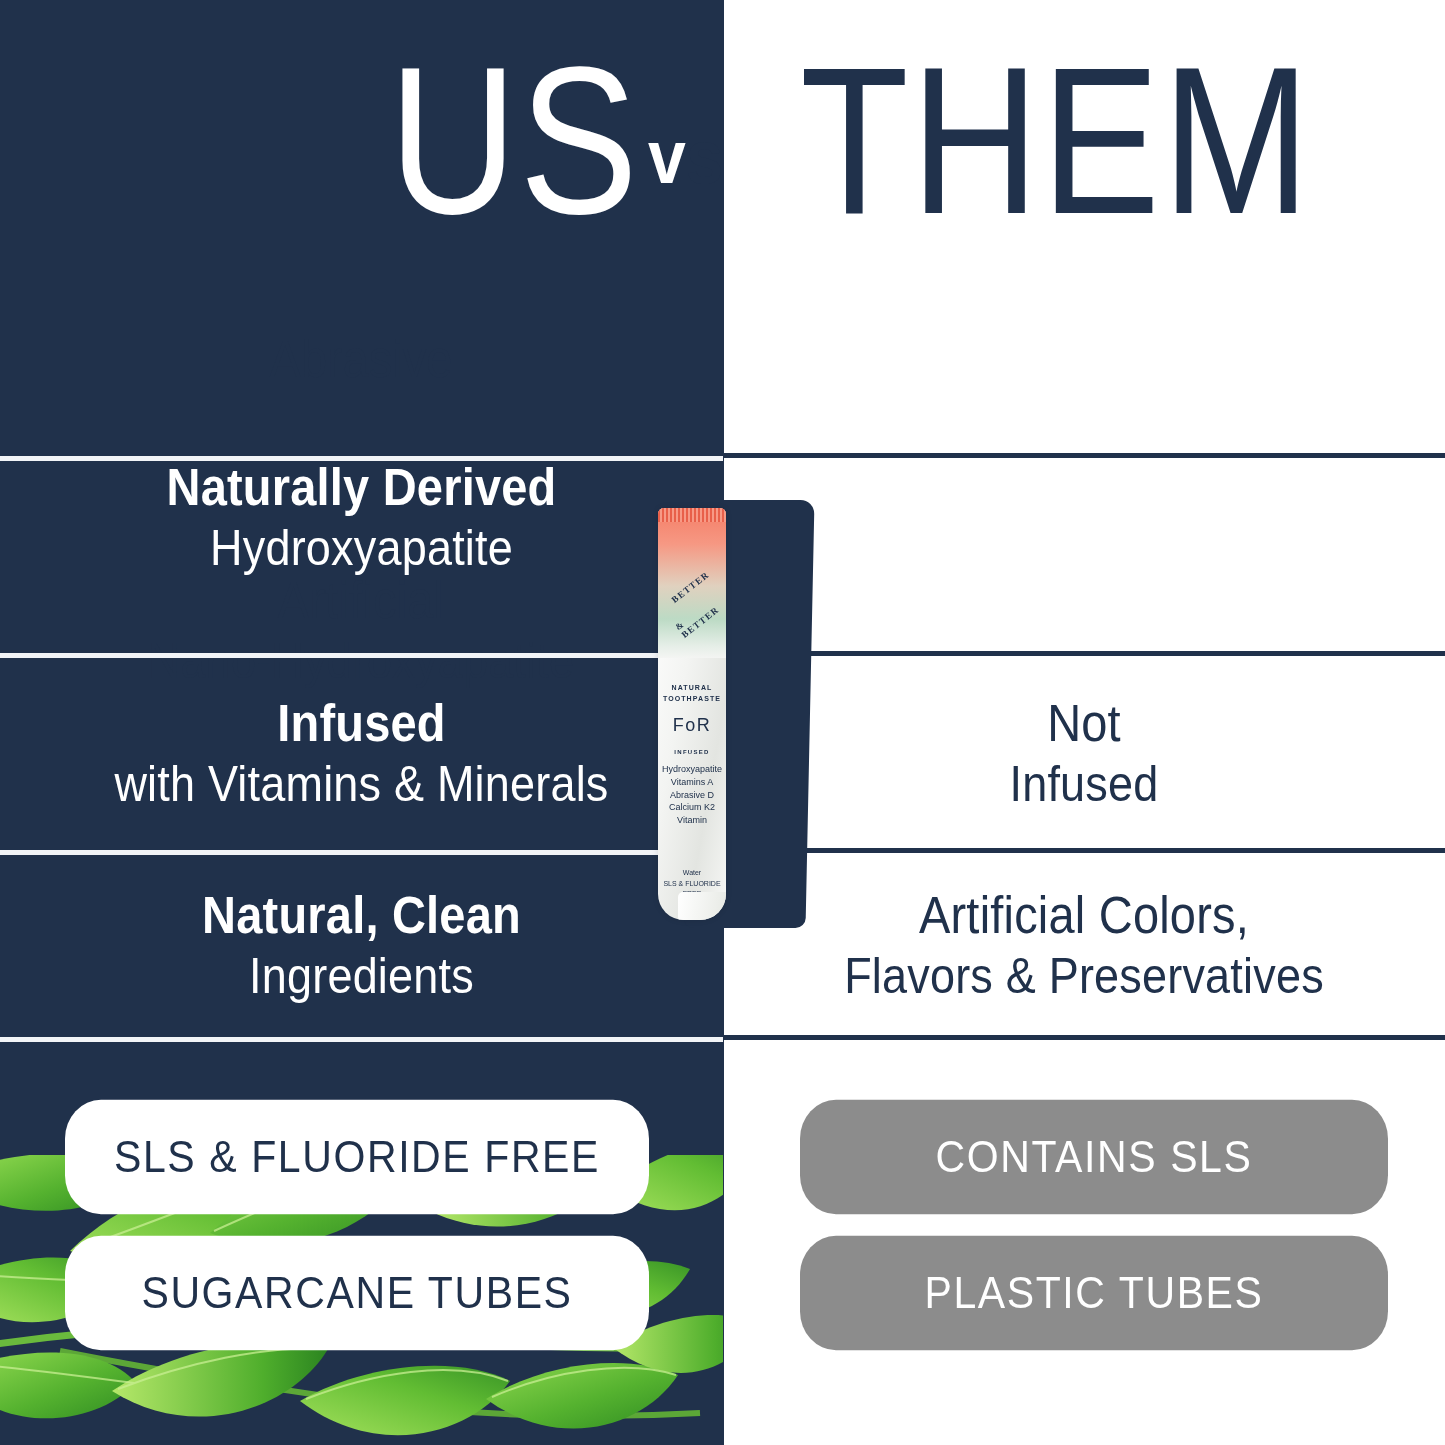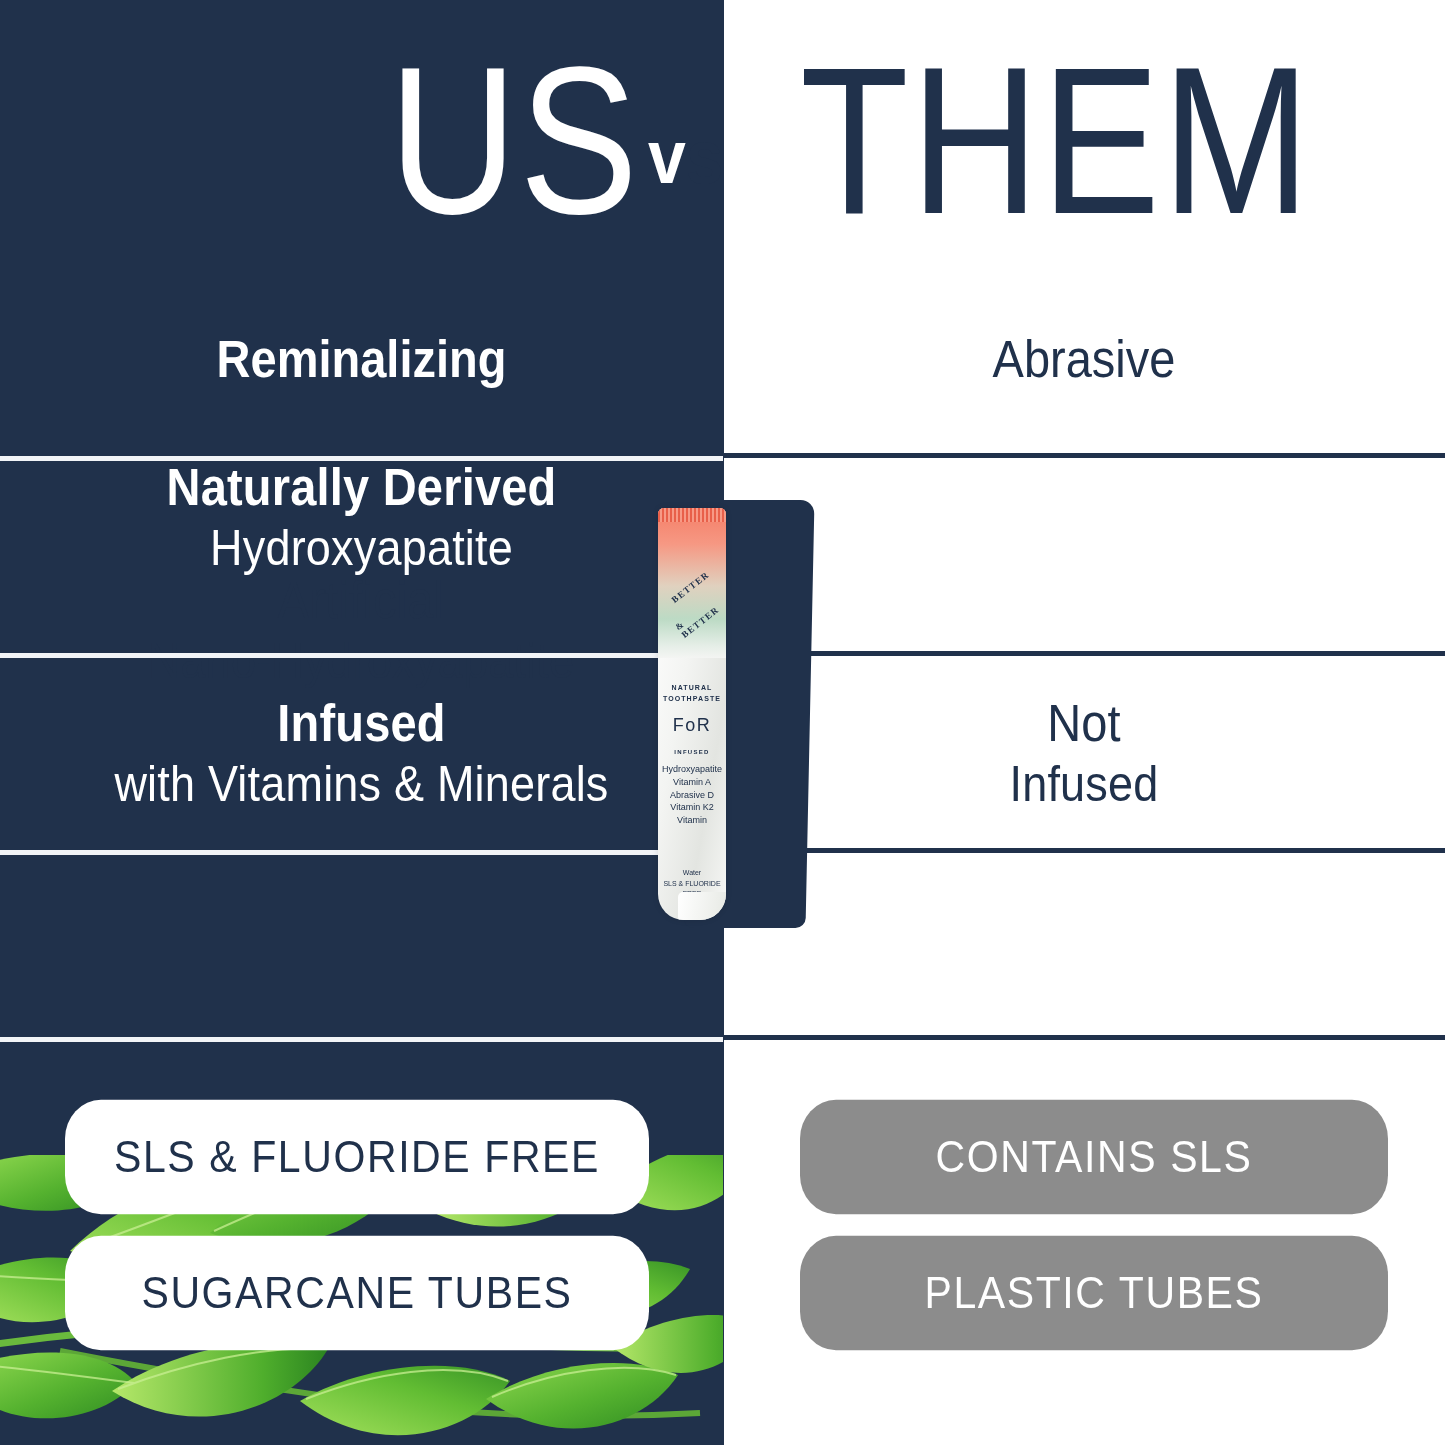--- a/index.html
+++ b/index.html
@@ -186,23 +186,20 @@
 
   <div class="header">
     <div class="hdr-us">US</div>
     <div class="hdr-vs"><span class="v">v</span><span class="s">s</span></div>
     <div class="hdr-them">THEM</div>
   </div>
 
   <div class="rows">
 
     <div class="row" style="top:262px;height:194px;">
-      <div class="cell cell-left">
-        <div class="single">Reminalizing</div>
-      </div>
       <div class="cell cell-right">
         <div class="single light">Abrasive</div>
       </div>
     </div>
     <div class="sep sep-l" style="top:456px;"></div>
     <div class="sep sep-r" style="top:453px;"></div>
 
     <div class="row" style="top:461px;height:192px;flex-direction:column;">
       <div class="cell cell-left">
         <div class="line1">Naturally Derived</div>
@@ -222,20 +219,30 @@
         <div class="line2">with Vitamins &amp; Minerals</div>
       </div>
       <div class="cell cell-right">
         <div class="line1 light">Not</div>
         <div class="line2">Infused</div>
       </div>
     </div>
     <div class="sep sep-l" style="top:850px;"></div>
     <div class="sep sep-r" style="top:848px;"></div>
 
+    <div class="row" style="top:855px;height:182px;">
+      <div class="cell cell-left">
+        <div class="line1">Natural, Clean</div>
+        <div class="line2">Ingredients</div>
+      </div>
+      <div class="cell cell-right">
+        <div class="line1 light">Artificial Colors,</div>
+        <div class="line2">Flavors &amp; Preservatives</div>
+      </div>
+    </div>
     <div class="sep sep-l" style="top:1037px;"></div>
     <div class="sep sep-r" style="top:1035px;"></div>
 
   </div>
 
   <div class="leaves">
     <svg width="723" height="290" viewBox="0 0 723 290">
       <defs>
         <linearGradient id="lg1" x1="0" y1="0" x2="1" y2="1">
           <stop offset="0%" stop-color="#8fd84f"></stop>
@@ -295,23 +302,23 @@
         <span class="arc2">&amp; BETTER</span>
       </div>
       <div class="tube-txt t-cat">
         <div>NATURAL</div>
         <div>TOOTHPASTE</div>
       </div>
       <div class="tube-txt t-for">FoR</div>
       <div class="tube-txt t-inf">INFUSED</div>
       <div class="tube-txt t-list">
         <div>Hydroxyapatite</div>
-        <div>Vitamin A</div>
+        <div>Vitamins A</div>
         <div>Abrasive D</div>
-        <div>Vitamin K2</div>
+        <div>Calcium K2</div>
         <div>Vitamin</div>
       </div>
       <div class="tube-txt t-foot">
         <div>Water</div>
         <div>SLS &amp; FLUORIDE FREE</div>
       </div>
       <div class="tube-cap"></div>
     </div>
   </div>
 

